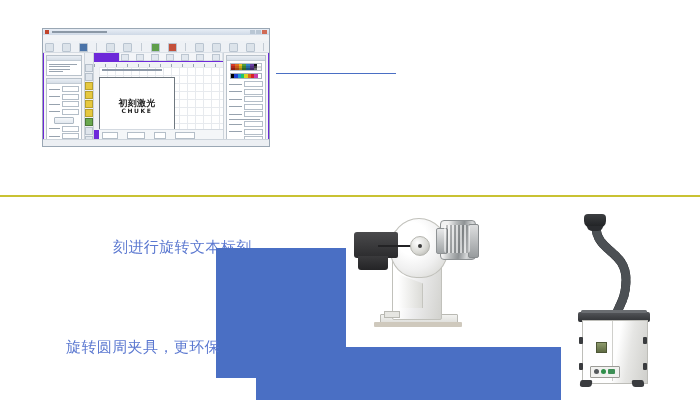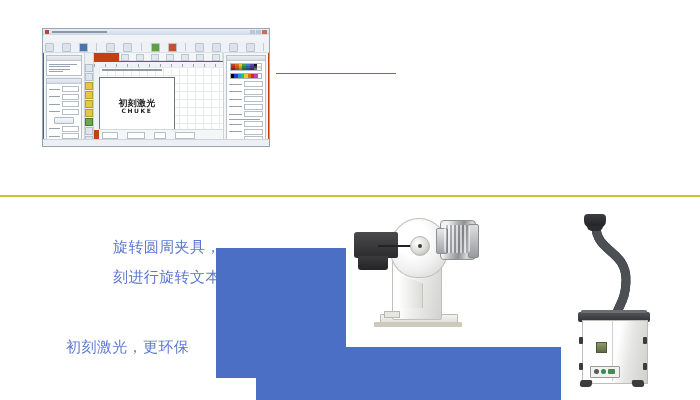--- a/index.html
+++ b/index.html
@@ -14,21 +14,21 @@
   .top-section{position:absolute;left:0;top:0;width:700px;height:196px;}
 
   .divider-yellow{
     position:absolute;left:0;top:195px;width:700px;height:2px;
     background:#c9c233;
   }
 
   
   .sw-shot{
     position:absolute;left:42px;top:28px;width:228px;height:119px;
-    background:#c2410c;border:1px solid #9aa7b4;
+    background:#6d28d9;border:1px solid #9aa7b4;
     box-sizing:border-box;overflow:hidden;
   }
   .sw-titlebar{
     position:absolute;left:0;top:0;width:100%;height:6px;
     background:linear-gradient(#e8eef6,#cfd9e6);
     border-bottom:1px solid #b4c0cd;
     display:flex;align-items:center;
   }
   .sw-titlebar .tb-ico{
     width:4px;height:4px;margin-left:2px;background:#c1442c;
@@ -595,26 +595,25 @@
 
     <div class="conn top"></div>
 
   </div>
 
   <div class="divider-yellow"></div>
 
   <div class="bot-section"></div>
 
   <div class="cap-rotary cn">
-    <div>旋转圆周夹具，</div>
     <div>刻进行旋转文本标刻</div>
   </div>
   <div class="conn rotary"></div>
 
-  <div class="cap-fume cn">初刻激光，更环保</div>
+  <div class="cap-fume cn">旋转圆周夹具，更环保</div>
   <div class="conn fume"></div>
 
   <div class="rotary">
     <div class="rt-base"></div>
     <div class="rt-base2"></div>
     <div class="rt-body"></div>
     <div class="rt-notch"></div>
     <div class="rt-head"></div>
     <div class="rt-motor"></div>
     <div class="rt-shaft"></div>

